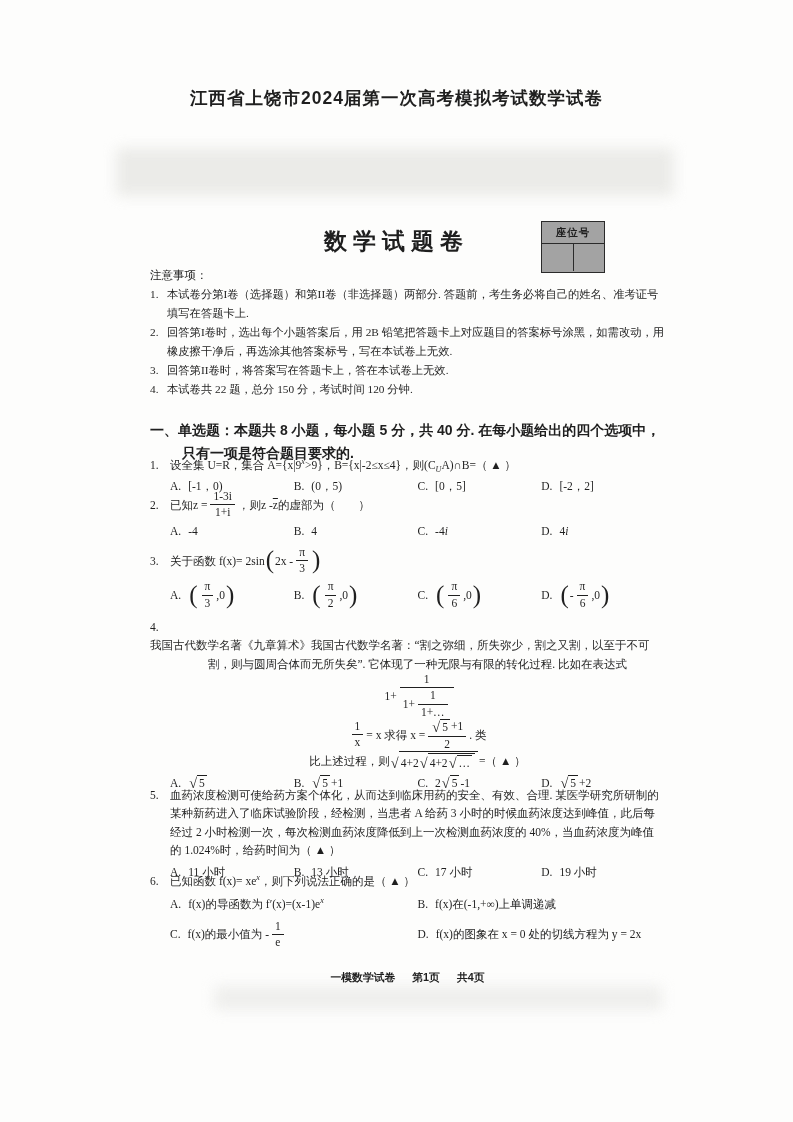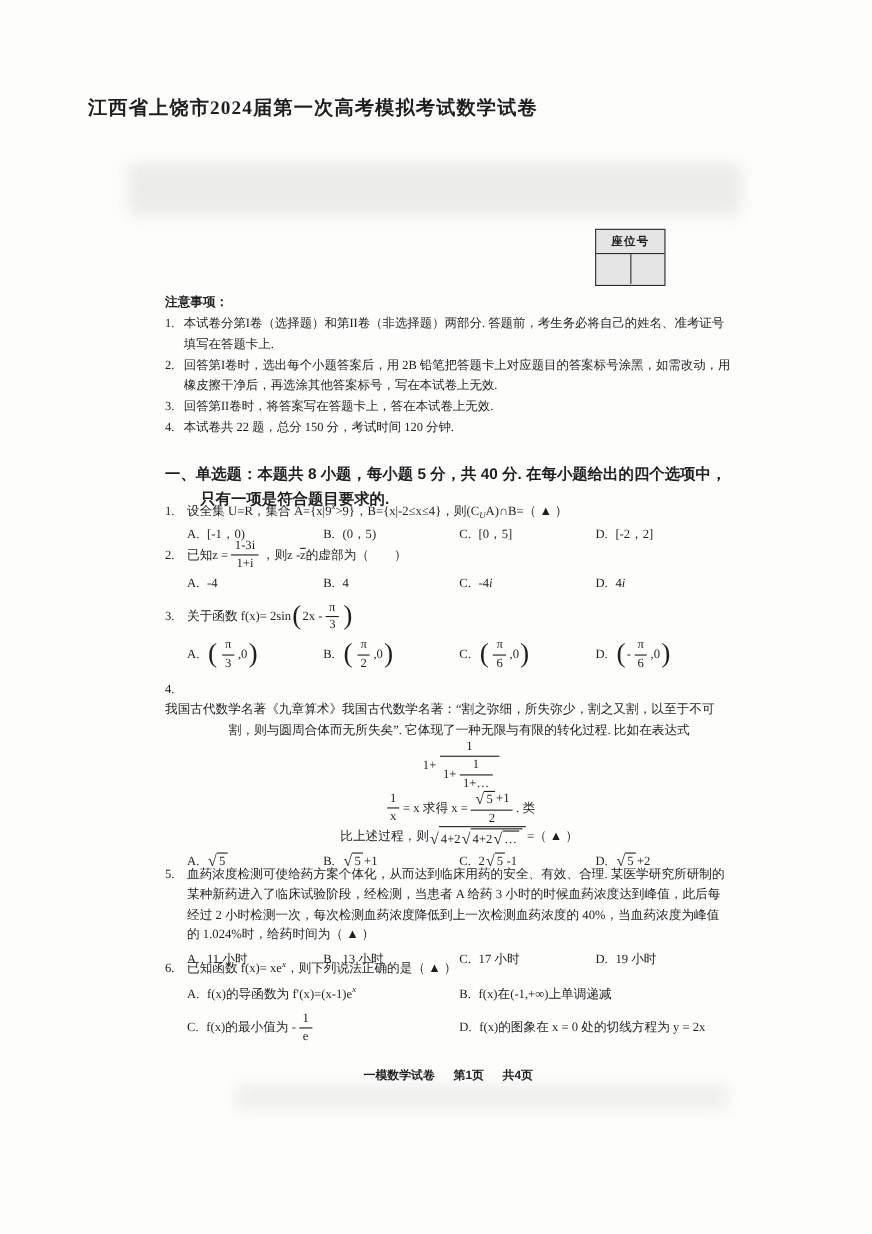--- a/index.html
+++ b/index.html
@@ -4,37 +4,37 @@
 <style>
   html,body { margin:0; padding:0; background:#ffffff; }
   .page { position:relative; width:793px; height:1122px; background:#fdfdfc; color:#1f1f1f;
           font-family:"Liberation Serif", serif; overflow:hidden; }
 
   
   .artifact { position:absolute; pointer-events:none; }
   .band1 { left:116px; top:148px; width:558px; height:48px; background:#e8e8e5; filter:blur(7px); opacity:.85; }
   .band2 { left:214px; top:986px; width:448px; height:24px; background:#ededeb; filter:blur(7px); opacity:.9; }
 
-  .main-title { position:absolute; left:80px; width:633px; top:86px; margin:0; 
-                font-family:Liberation Serif, serif; font-weight:bold; font-size:17.5px; letter-spacing:1px; }
+  .main-title { position:absolute; left:80px; width:633px; top:86px; margin:0; text-align:center;
+                font-family:Liberation Sans, sans-serif; font-weight:bold; font-size:17.5px; letter-spacing:1px; }
   .exam-title { position:absolute; left:140px; width:513px; top:193px; margin:0; text-align:center;
                 font-family:"Liberation Sans", sans-serif; font-weight:bold; font-size:15px; letter-spacing:.5px; }
   .paper-title { position:absolute; left:140px; width:513px; top:226px; margin:0; text-align:center;
                  font-weight:bold; font-size:23px; letter-spacing:6px; }
 
-  .seat-box { position:absolute; left:541px; top:208px; width:62px; height:50px; border:1.6px solid #2a2a2a; background:#e5e5e5; }
+  .seat-box { position:absolute; left:541px; top:221px; width:62px; height:50px; border:1.6px solid #2a2a2a; background:#a3a3a3; }
   .seat-label { height:21px; border-bottom:1.4px solid #2a2a2a; display:flex; align-items:center; justify-content:center;
                 font-family:"Liberation Sans", sans-serif; font-weight:bold; font-size:10.5px; letter-spacing:1px; }
   .seat-cells { display:flex; height:27px; }
   .seat-cell { flex:1; }
   .seat-cell.left { border-right:1.4px solid #2a2a2a; }
 
   .abs { position:absolute; left:150px; width:515px; }
   .notice { top:266px; font-size:11.3px; line-height:1.68; }
-  .notice-heading { font-family:"Liberation Sans", sans-serif; font-weight:bold; font-size:11.5px; }
+  .notice-heading { font-family:"Liberation Sans", sans-serif; font-weight:normal; font-size:11.5px; }
   .nitem { display:flex; }
   .nnum { flex:0 0 17px; }
   .ntext { flex:1; }
 
   .section-heading { top:396px; text-align:center; font-family:"Liberation Sans", sans-serif; font-weight:bold;
                      font-size:14.5px; letter-spacing:2px; }
   .part-heading { top:419px; font-family:"Liberation Sans", sans-serif; font-weight:bold; font-size:14px;
                   line-height:1.65; padding-left:32px; text-indent:-32px; box-sizing:border-box; }
 
   .q { font-size:11.5px; line-height:1.6; }
@@ -70,20 +70,21 @@
 </style>
 </head>
 <body>
 
 <div class="page">
 
   <div class="artifact band1"></div>
   <div class="artifact band2"></div>
 
   <h1 class="main-title">江西省上饶市2024届第一次高考模拟考试数学试卷</h1>
+  <h3 class="paper-title">数学试题卷</h3>
 
   <div class="seat-box">
     <div class="seat-label">座位号</div>
     <div class="seat-cells">
       <div class="seat-cell left"></div>
       <div class="seat-cell"></div>
     </div>
   </div>
 
   <section class="abs notice">

